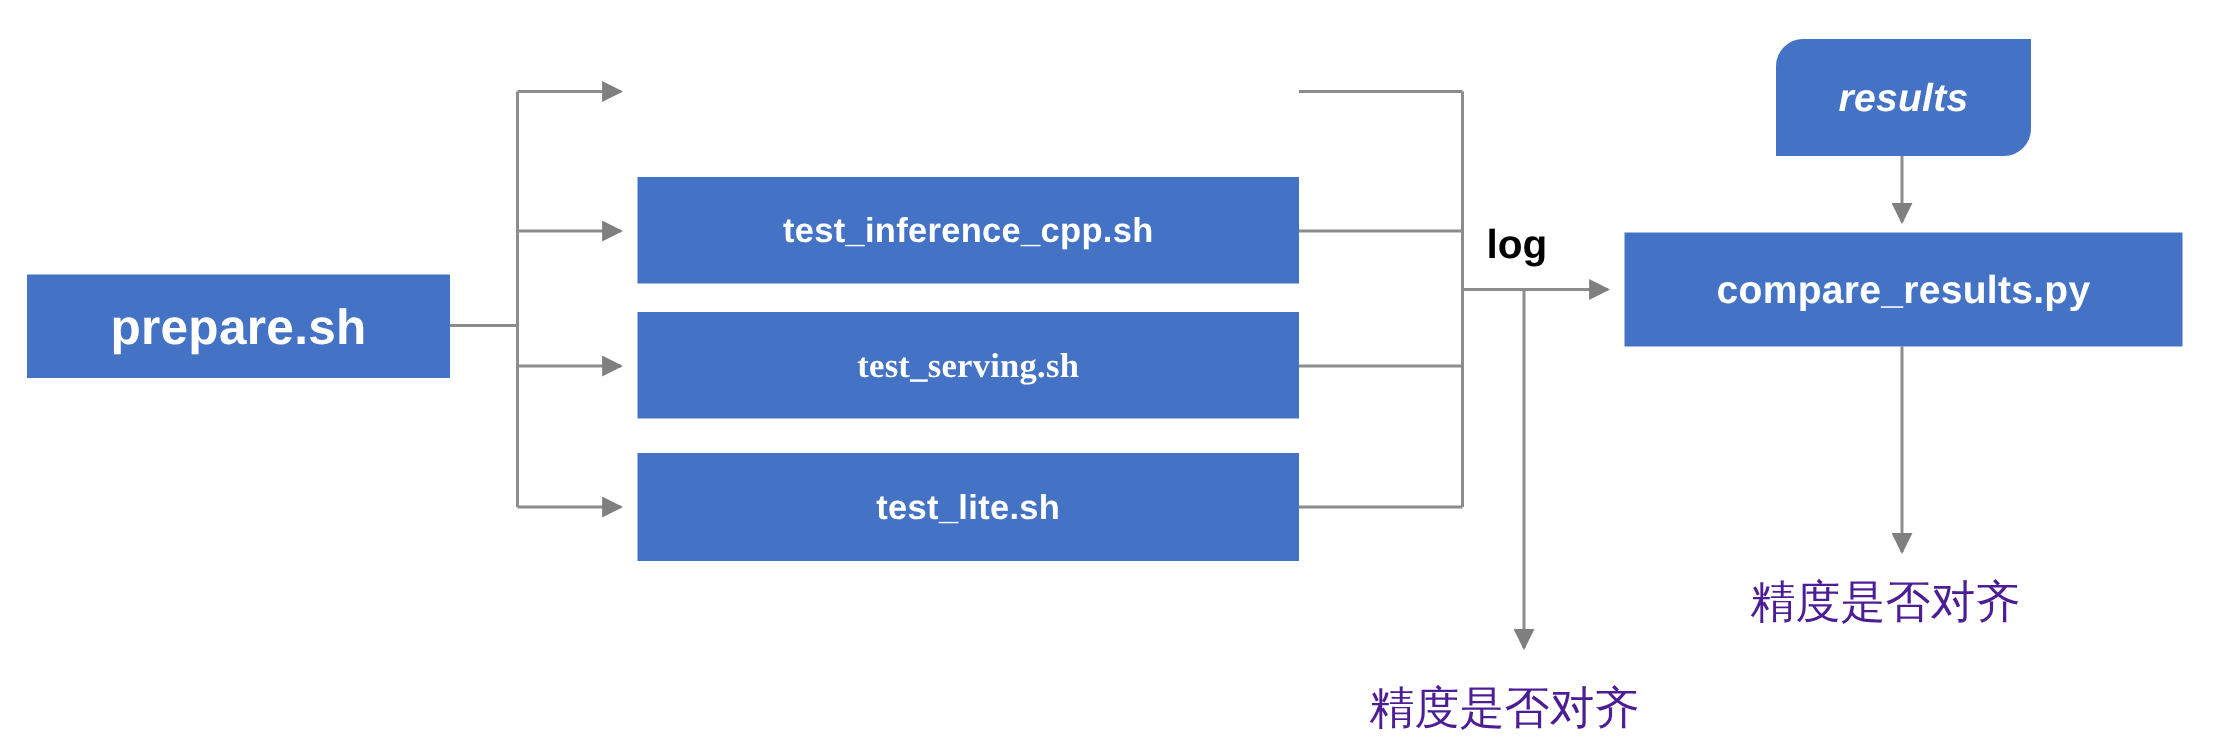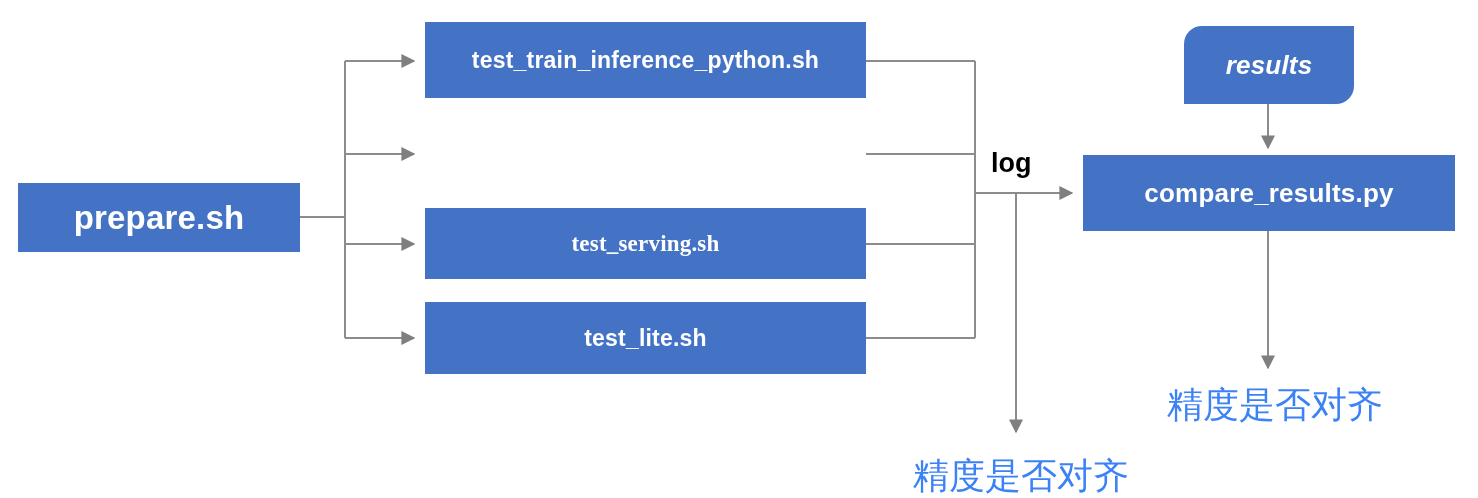--- a/index.html
+++ b/index.html
@@ -80,22 +80,22 @@
     white-space: nowrap;
   }
   .label-log {
     left: 991px;
     top: 148px;
     font-weight: bold;
   }
 
   .annotation {
     position: absolute;
-    color: #3b82f6;
-    font-size: 36px;
+    color: #4c1d95;
+    font-size: 30px;
     font-family: Liberation Serif, serif;
     white-space: nowrap;
     z-index: 3;
   }
   .ann-function {
     left: 913px;
     top: 452px;
   }
   .ann-precision {
     left: 1167px;
@@ -152,22 +152,22 @@
       <path d="M 1268 104 L 1268 148" stroke="#8C8C8C" stroke-width="2" fill="none" marker-end="url(#arrow)"></path>
     </g>
 
     <g>
       <path d="M 1268 231 L 1268 368" stroke="#8C8C8C" stroke-width="2" fill="none" marker-end="url(#arrow)"></path>
     </g>
   </svg>
 
   <div class="node node-prepare">prepare.sh</div>
 
-  <div class="node node-step node-step-1">test_train_inference_python.sh</div>
 
+  <div class="node node-step node-step-2">test_inference_cpp.sh</div>
 
   <div class="node node-step node-step-3">test_serving.sh</div>
 
   <div class="node node-step node-step-4">test_lite.sh</div>
 
   <div class="edge-label label-log">log</div>
 
   <div class="node node-results">results</div>
 
   <div class="node node-compare">compare_results.py</div>

